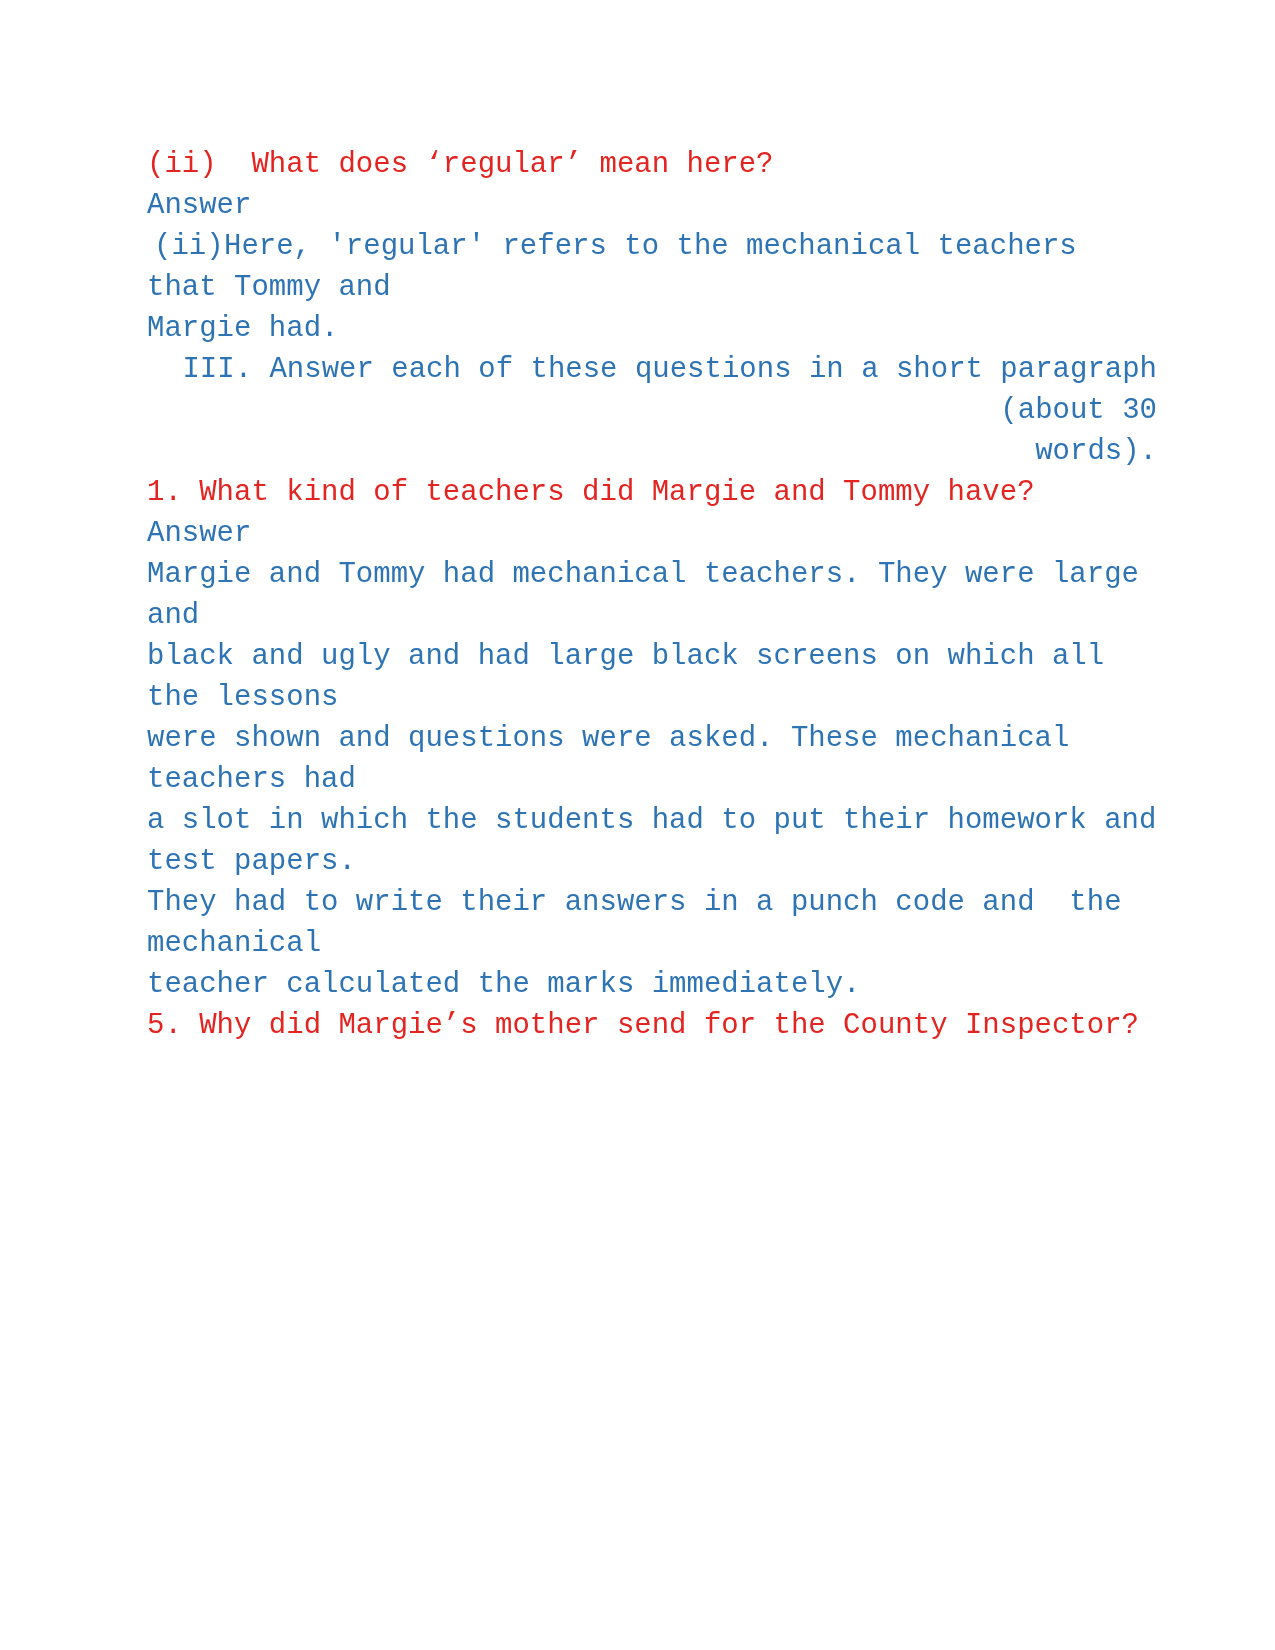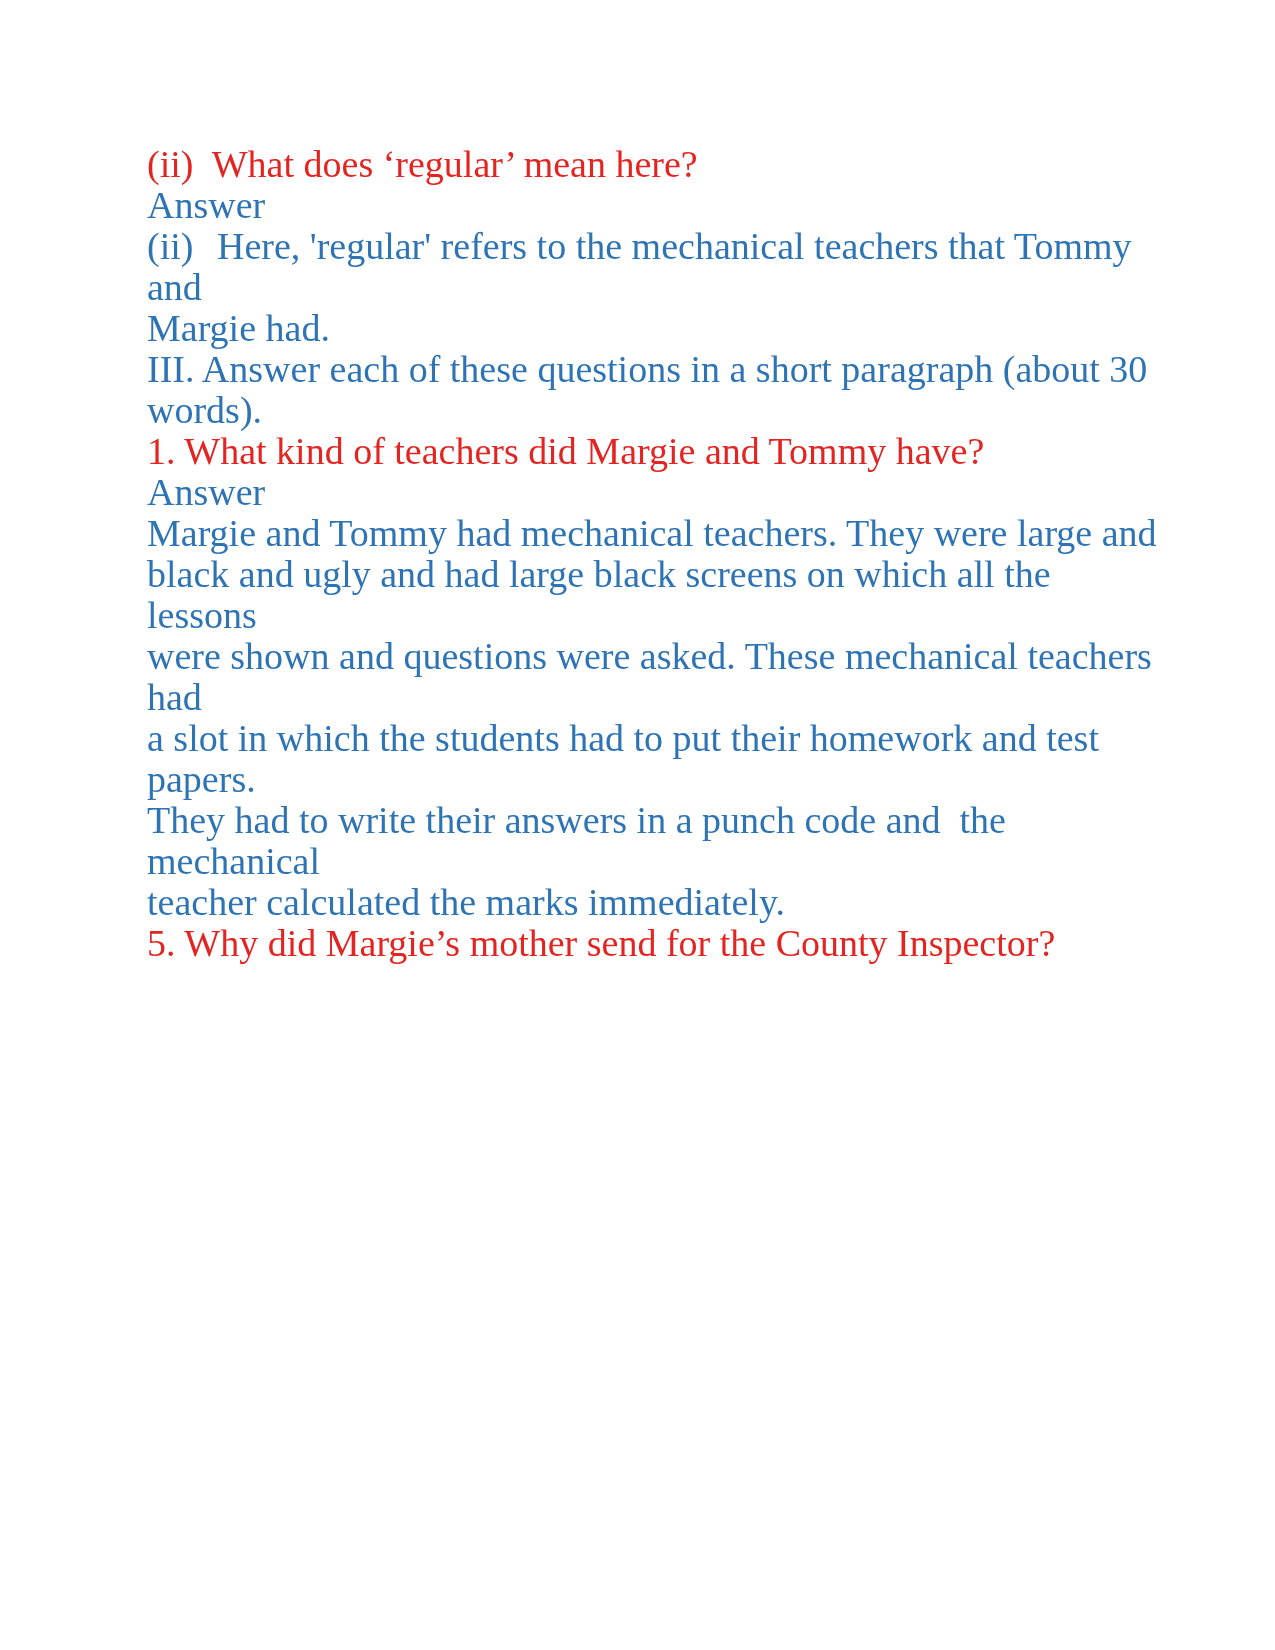--- a/index.html
+++ b/index.html
@@ -8,54 +8,54 @@
     background: #ffffff;
   }
   .page {
     position: relative;
     width: 1275px;
     height: 1289px;
     margin: 0 auto;
     background: var(--page-bg, #ffffff);
     box-sizing: border-box;
     padding: 144px 118px 0 147px;
-    font-family: Liberation Serif, serif;
-    font-size: 38px;
+    font-family: Liberation Mono, monospace;
+    font-size: 29px;
     line-height: 41px;
     overflow: hidden;
   }
   .page p {
     margin: 0;
     white-space: pre-wrap;
   }
   .red {
     color: var(--question-red, #e32421);
   }
   .blue {
     color: var(--answer-blue, #2e74b5);
   }
   
   .q-ii            { margin-bottom: 22px; }
   .q-iii           { margin-bottom: 59px; }
   .answer-head-1   { margin-bottom: 59px; }
   .item-i          { margin-bottom: 7px;  }
   .item-ii         { margin-bottom: 10px; }
   .item-iii        { margin-bottom: 62px; }
-  .section-instr   { margin-bottom: 54px; }
+  .section-instr   { margin-bottom: 54px; text-align: right; }
   .q1              { margin-bottom: 62px; }
   .answer-head-2   { margin-bottom: 64px; }
   .answer-para     { margin-bottom: 49px; }
 
   
   .item .label {
     display: inline-block;
     white-space: pre;
   }
   .item-i  .label { width: 82px; }
-  .item-ii .label { width: 70px; }
+  .item-ii .label { width: 70px; margin-left: 7px; }
   .item-iii .label{ width: 76px; }
 </style>
 </head>
 <body>
 
 <div class="page">
 
   <p class="red q-ii">(ii)  What does ‘regular’ mean here?</p>
 
 

